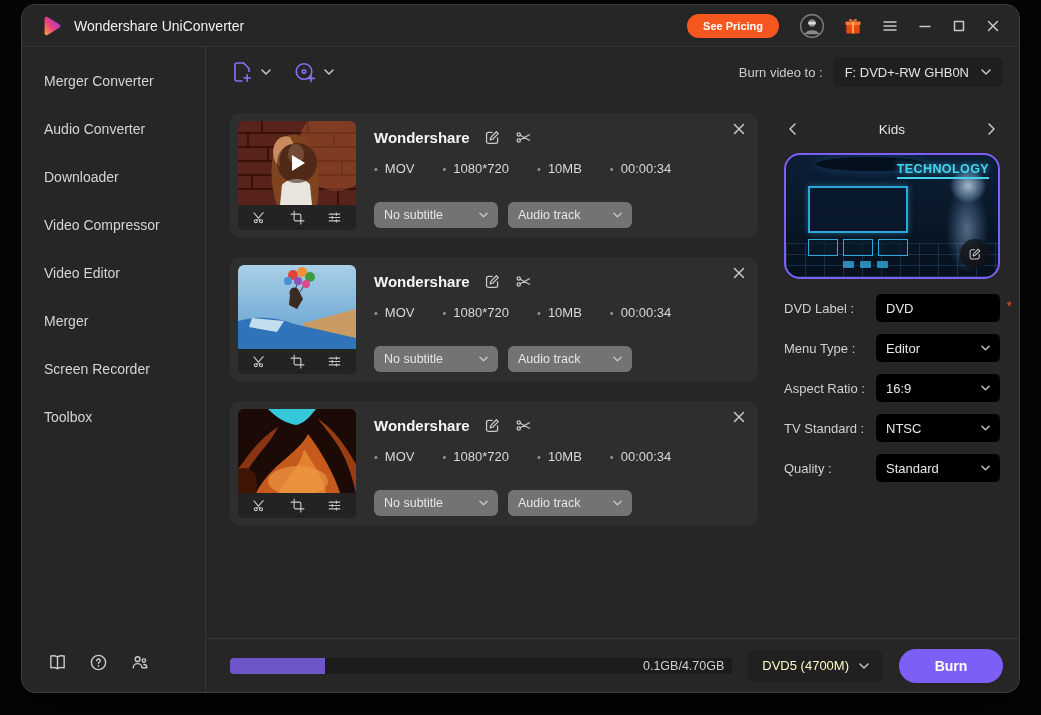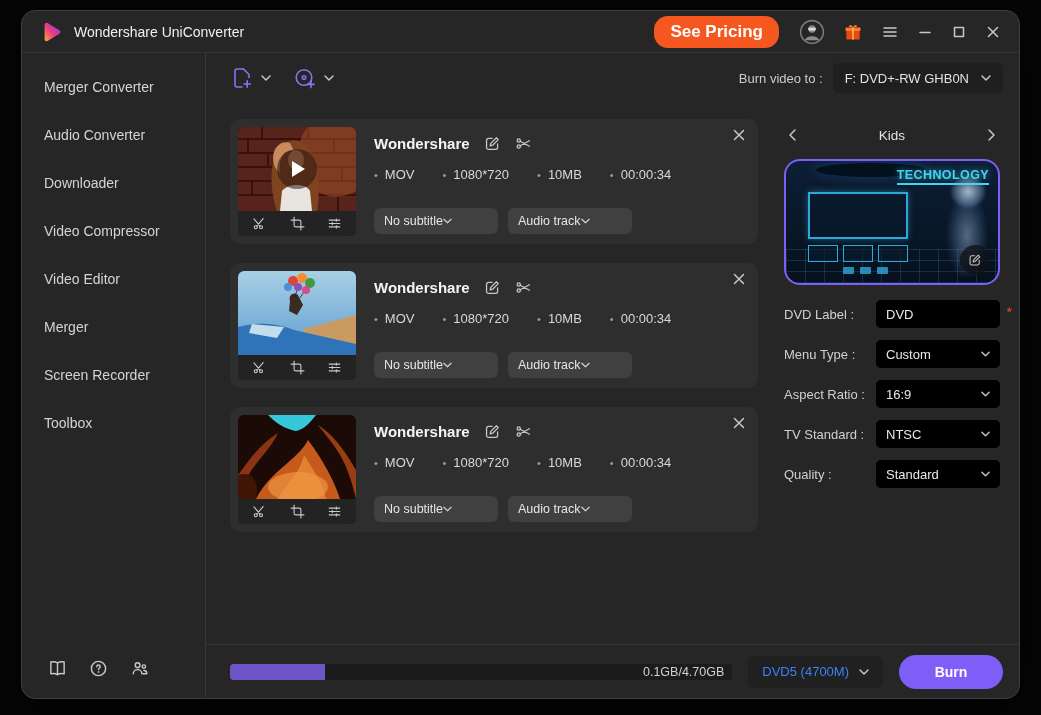--- a/index.html
+++ b/index.html
@@ -1,25 +1,25 @@
 <!DOCTYPE html>
 <html><head>
 <meta charset="utf-8">
 <style>
   * { margin:0; padding:0; box-sizing:border-box; }
   html,body { width:1041px; height:715px; background:#060606; font-family:"Liberation Sans",sans-serif; overflow:hidden; }
-  .window { position:absolute; left:21px; top:10px; width:999px; height:689px; background:#262626;
+  .window { position:absolute; left:21px; top:4px; width:999px; height:689px; background:#262626;
             border:1px solid #3e3e3e; border-radius:14px; overflow:hidden;
             box-shadow:0 12px 40px rgba(0,0,0,.9); display:flex; flex-direction:column; }
 
   
   .titlebar { height:42px; flex:0 0 42px; display:flex; align-items:center; padding:0 18px; border-bottom:1px solid #333; }
   .app-title { font-size:14px; color:#f0f0f0; margin-left:12px; }
   .tb-spacer { flex:1; }
-  .pricing-btn { background:#f6571f; color:#fff; font-size:17px; font-weight:bold; border:none;
+  .pricing-btn { background:#f6571f; color:#fff; font-size:11px; font-weight:bold; border:none;
                  border-radius:14px; padding:6px 16px; margin-right:20px; cursor:pointer;text-align:center; }
   .tb-icon { display:inline-flex; align-items:center; justify-content:center; margin-left:18px; cursor:pointer; }
 
   
   .app-body { flex:1; display:flex; min-height:0; }
 
   
   .sidebar { width:184px; flex:0 0 184px; border-right:1px solid #363636; display:flex; flex-direction:column; padding-top:10px; }
   .side-item { height:48px; line-height:48px; padding-left:22px; font-size:14px; color:#d4d4d4; position:relative; cursor:pointer; }
   .side-item.active { background:#191919; color:#fff; font-weight:bold; }
@@ -48,22 +48,22 @@
   .thumb-bar { position:absolute; left:0; right:0; bottom:0; height:25px; background:#232323; display:flex; align-items:center;
                justify-content:space-between; padding:0 14px; }
   .thumb-bar .t-icon { display:inline-flex; cursor:pointer; }
   .info { flex:1; display:flex; flex-direction:column; padding-top:8px; min-width:0; }
   .title-row { display:flex; align-items:center; gap:14px; }
   .file-title { font-size:15px; font-weight:bold; color:#f5f5f5; }
   .title-row .t-icon { display:inline-flex; cursor:pointer; }
   .meta-row { margin-top:15px; display:flex; gap:28px; font-size:13px; color:#d8d8d8; }
   .meta-item .dot { color:#9a9a9a; margin-right:7px; font-size:11px; }
   .dd-row { margin-top:auto; margin-bottom:2px; display:flex; gap:10px; }
-  .dd { background:#404040; border-radius:6px; height:26px; width:124px; padding:0 10px; display:flex; align-items:center;
-        justify-content:flex-start; font-size:12.5px; color:#e6e6e6; cursor:pointer; }
+  .dd { background:#737373; border-radius:6px; height:26px; width:124px; padding:0 10px; display:flex; align-items:center;
+        justify-content:space-between; font-size:12.5px; color:#e6e6e6; cursor:pointer; }
   .card-close { position:absolute; top:10px; right:13px; cursor:pointer; display:inline-flex; }
 
   
   .right-panel { width:216px; flex:0 0 216px; display:flex; flex-direction:column; }
   .tpl-nav { height:32px; display:flex; align-items:center; justify-content:space-between; }
   .tpl-name { font-size:13.5px; color:#e4e4e4; }
   .tpl-arrow { cursor:pointer; display:inline-flex; padding:2px; }
   .preview { margin-top:8px; height:126px; flex:0 0 126px; border:2px solid #7d5ef6; border-radius:16px; position:relative;
              background:linear-gradient(180deg,#0d1f36 0%,#081524 70%,#06101d 100%); overflow:hidden;padding-left:30px; }
   .grid-floor { position:absolute; left:0; right:0; bottom:0; height:34px; opacity:.45;
@@ -92,21 +92,21 @@
         color:#e8e8e8; font-size:13px; display:flex; align-items:center; justify-content:space-between; cursor:pointer; }
   input.form-input { width:124px; cursor:text; outline:none; font-family:"Liberation Sans",sans-serif; }
   .req-mark { position:absolute; right:-12px; top:4px; color:#e8502a; font-size:14px; }
 
   
   .bottombar { height:54px; flex:0 0 54px; border-top:1px solid #363636; display:flex; align-items:center; padding:0 16px 0 24px; gap:16px; }
   .progress-track { flex:1; height:16px; background:#1c1c1c; border-radius:3px; position:relative; overflow:hidden; }
   .progress-fill { height:100%; background:#6e55c8; border-radius:3px 0 0 3px; }
   .usage-text { position:absolute; right:8px; top:50%; transform:translateY(-50%); font-size:12.5px; color:#d0d0d0; }
   .disc-select { height:32px; background:#202020; border-radius:6px; padding:0 14px; display:flex; align-items:center; gap:10px;
-                 font-size:13px; color:#3b82f6; cursor:pointer; }
+                 font-size:13px; color:#fef9c3; cursor:pointer; }
   .burn-btn { width:104px; height:34px; border-radius:17px; background:#7d5ef6; border:none; color:#fff; font-size:14px;
               font-weight:bold; cursor:pointer; }
 
   .stroke-i { stroke:#c8c8c8; stroke-width:1.5; fill:none; stroke-linecap:round; stroke-linejoin:round; }
   .purple-i { stroke:#8b70f5; stroke-width:1.6; fill:none; stroke-linecap:round; stroke-linejoin:round; }
 </style>
 </head>
 <body>
 
 <div class="window">
@@ -545,21 +545,21 @@
 
           <div class="tpl-form">
             <div class="form-row">
               <span class="form-label">DVD Label :</span>
               <input class="form-input" value="DVD" style="">
               <span class="req-mark">*</span>
             </div>
             <div class="form-row">
               <span class="form-label">Menu Type :</span>
               <span class="form-select">
-                <span>Custom</span>
+                <span>Editor</span>
                 <svg width="9" height="6" viewBox="0 0 10 6">
                     <path class="stroke-i" stroke="#aaa" d="M1 1l4 4 4-4"></path>
                   </svg>
               </span>
             </div>
             <div class="form-row">
               <span class="form-label">Aspect Ratio :</span>
               <span class="form-select">
                 <span>16:9</span>
                 <svg width="9" height="6" viewBox="0 0 10 6">

